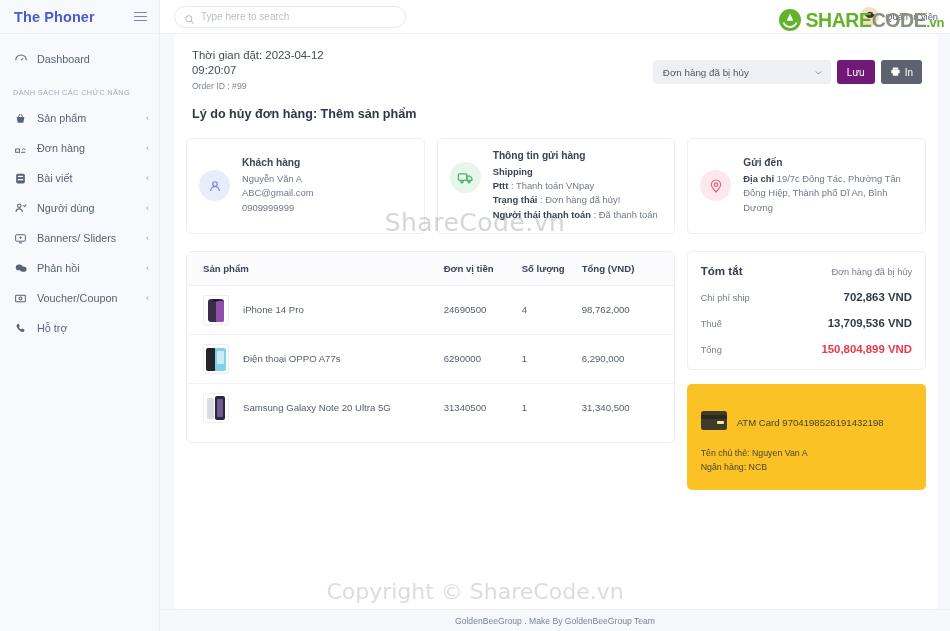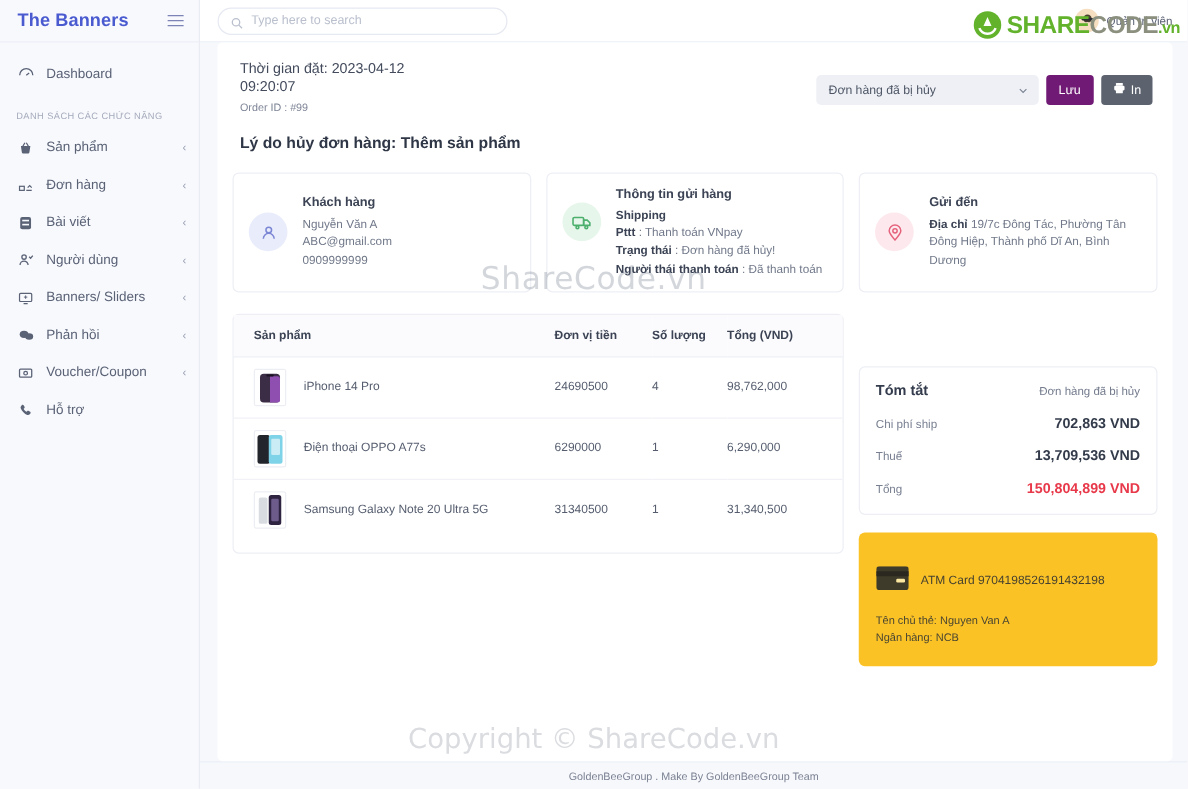--- a/index.html
+++ b/index.html
@@ -178,21 +178,21 @@
   td.c-prod { padding-left: 16px; }
   .prod-cell { display: flex; align-items: center; gap: 14px; }
   .thumb {
     width: 26px; height: 30px; border: 1px solid #eceef4; border-radius: 2px;
     background: #fff; overflow: hidden; flex: 0 0 26px;
   }
   .col-unit { width: 78px; }
   .col-qty  { width: 60px; }
   .col-tot  { width: 92px; }
 
-  .right-col { width: 241px; display: flex; flex-direction: column; gap: 14px; margin-top: 42px; }
+  .right-col { width: 241px; display: flex; flex-direction: column; gap: 14px; }
   .summary {
     background: #fff; border: 1px solid #edeff5; border-radius: 5px;
     padding: 12px 13px 14px 13px;
   }
   .sum-head { display: flex; align-items: baseline; }
   .sum-title { font-size: 11.6px; font-weight: bold; color: #343c4d; }
   .sum-status { margin-left: auto; font-size: 9.2px; color: #747c8d; }
   .sum-row { display: flex; align-items: baseline; margin-top: 14px; }
   .sum-label { font-size: 9.3px; color: #777f90; }
   .sum-val { margin-left: auto; font-size: 11.4px; font-weight: bold; color: #333b4a; }
@@ -235,21 +235,21 @@
   .wm-code { color: #8a8f7e; }
   .wm-vn { color: #62b22c; font-size: 13px; }
 </style>
 </head>
 <body>
 
 <div class="app">
 
   <aside class="sidebar">
     <div class="brand-row">
-      <span class="brand-name">The Banners</span>
+      <span class="brand-name">The Phoner</span>
       <span class="burger">
           <i></i>
           <i></i>
           <i></i>
         </span>
     </div>
 
     <div class="nav-top">
       <div class="nav-item">
         <span class="nav-ico">

